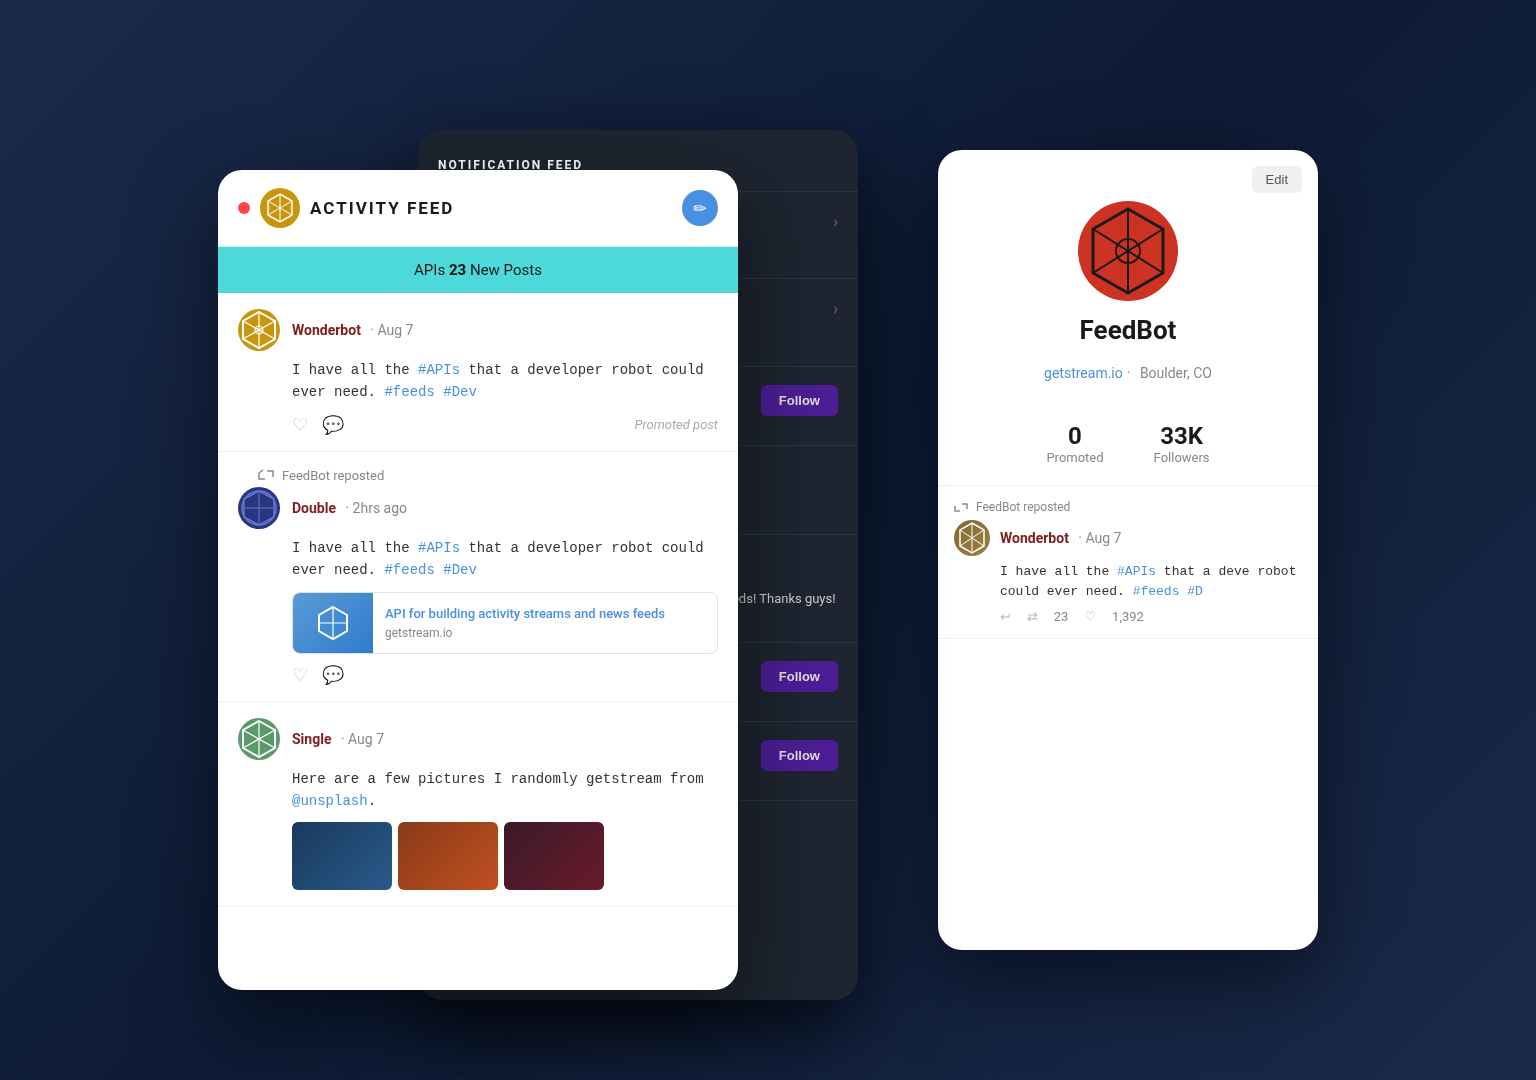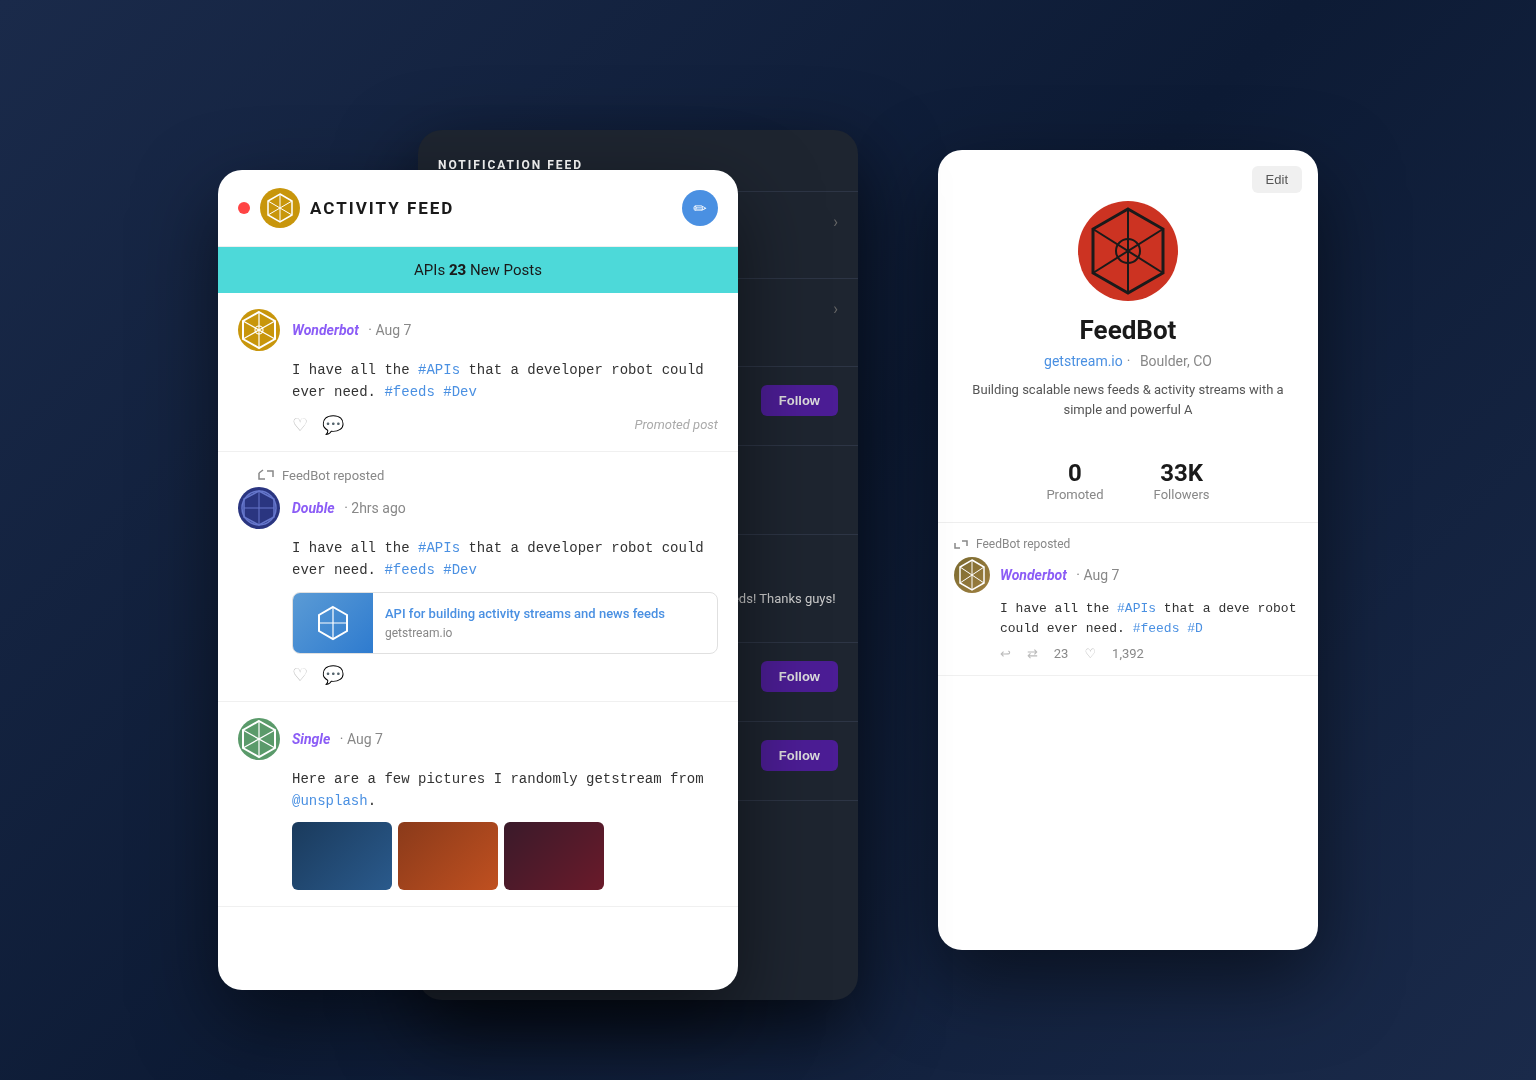--- a/index.html
+++ b/index.html
@@ -105,21 +105,21 @@
     }
 
     .post-avatar {
       width: 42px; height: 42px;
       border-radius: 50%;
       overflow: hidden;
       flex-shrink: 0;
     }
 
     .post-meta { font-size: 14px; }
-    .post-username { font-weight: 700; color: #8b5cf6; font-style: italic; }
+    .post-username { font-weight: 700; color: #7f1d1d; }
     .post-date { color: #888; margin-left: 6px; }
 
     .post-body {
       font-size: 14px;
       color: #333;
       line-height: 1.6;
       margin-left: 54px;
       font-family: 'Courier New', monospace;
     }
 
@@ -298,21 +298,21 @@
       background: #cc3322;
       display: flex; align-items: center; justify-content: center;
       margin-bottom: 14px;
       overflow: hidden;
     }
 
     .profile-name {
       font-size: 26px;
       font-weight: 700;
       color: #1a1a1a;
-      margin-bottom: 6px;
+      margin-bottom: 18px;
     }
 
     .profile-site { color: #4a90e2; font-size: 14px; }
     .profile-location { color: #888; font-size: 14px; margin-left: 6px; }
 
     .profile-bio {
       font-size: 13px;
       color: #555;
       text-align: center;
       line-height: 1.5;
@@ -713,21 +713,20 @@
           <line x1="85" y1="28" x2="15" y2="72" stroke="#1a1a1a" stroke-width="2"></line>
           <circle cx="50" cy="50" r="12" fill="none" stroke="#1a1a1a" stroke-width="2"></circle>
         </svg>
       </div>
       <div class="profile-name">FeedBot</div>
       <div>
         <span class="profile-site">getstream.io</span>
         <span style="color:#888;font-size:14px;"> · </span>
         <span class="profile-location">Boulder, CO</span>
       </div>
-      <div class="profile-bio">Building scalable news feeds &amp; activity streams with a simple and powerful A</div>
     </div>
 
     <div class="profile-stats">
       <div class="stat-item">
         <div class="stat-number">0</div>
         <div class="stat-label">Promoted</div>
       </div>
       <div class="stat-item">
         <div class="stat-number">33K</div>
         <div class="stat-label">Followers</div>

